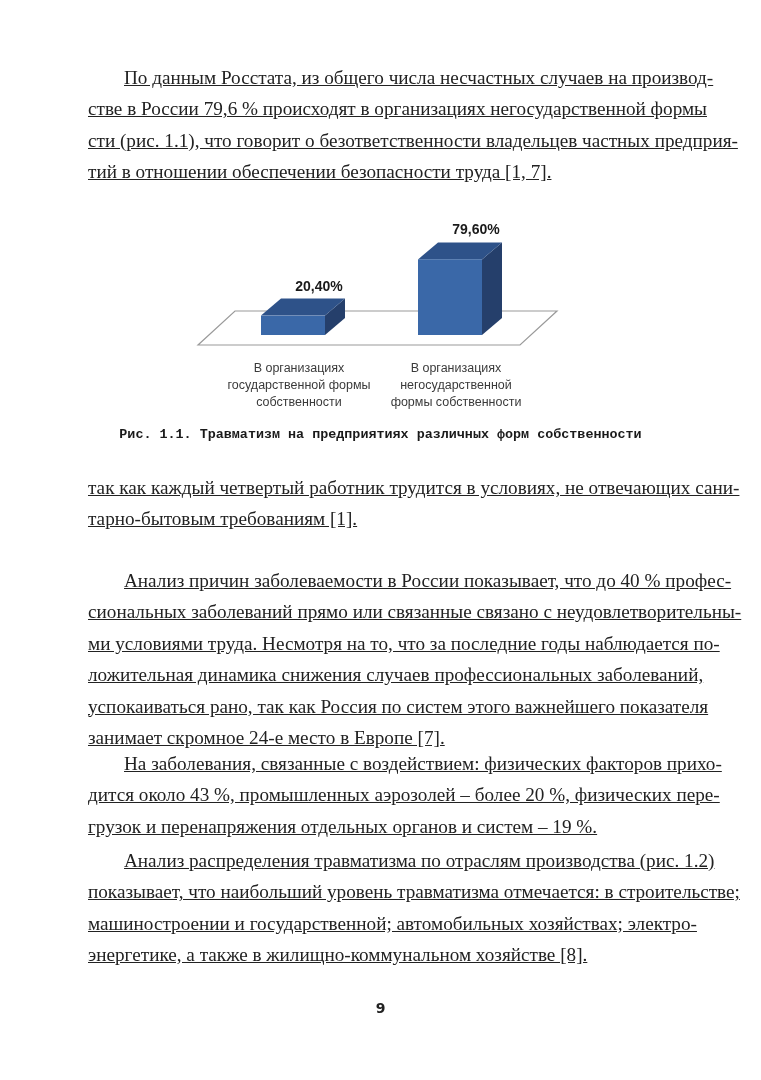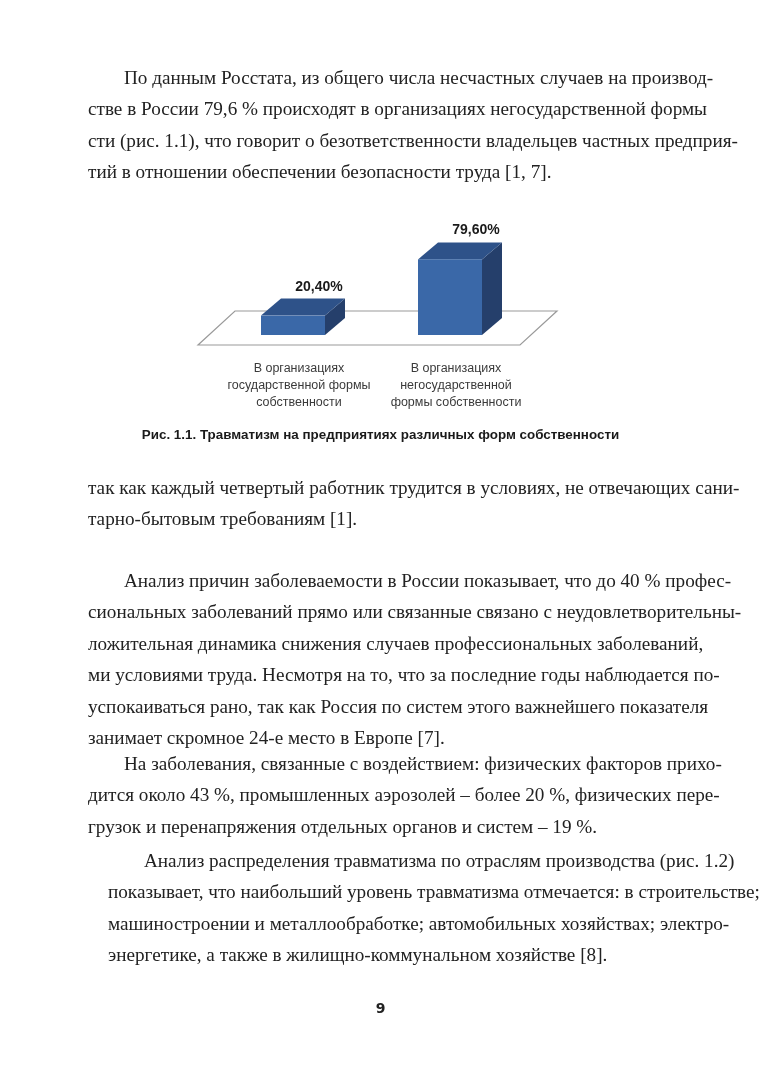--- a/index.html
+++ b/index.html
@@ -10,36 +10,36 @@
     color: #222222;
   }
   .page { position: absolute; left: 0; top: 0; width: 761px; height: 1080px; }
   .para {
     position: absolute; left: 88px; width: 605px;
     font-size: 19.2px; line-height: 31.4px;
     text-align: justify; text-align-last: left;
     margin: 0;
   }
   .para .indent { display: inline-block; width: 36px; }
-  .line { display: block; text-align: justify; text-align-last: justify; white-space: nowrap; }
+  .line { display: block; text-align: justify; text-align-last: justify; white-space: nowrap; text-decoration: underline; }
   .line.last { text-align-last: left; }
   #p1 { top: 62px; }
   #p2 { top: 472px; }
   #p3 { top: 565px; }
   #p4 { top: 748px; }
-  #p5 { top: 845px; margin-left: 20px; }
+  #p5 { top: 845px; }
   .figure { position: absolute; left: 185px; top: 220px; width: 395px; height: 200px; }
   .figure svg { display: block; }
   .chart-label {
     font-family: "Liberation Sans", "DejaVu Sans", sans-serif;
   }
   .caption {
     position: absolute; left: 0; width: 761px; top: 427px;
     text-align: center;
-    font-family: Liberation Sans, sans-serif;
+    font-family: Liberation Mono, monospace;
     font-weight: bold; font-size: 13.4px; color: #1a1a1a;
   }
   .page-number {
     position: absolute; left: 0; width: 761px; top: 1000px;
     text-align: center;
     font-family: "DejaVu Sans", "Liberation Sans", sans-serif;
     font-weight: bold; font-size: 14px; color: #222;
   }
 </style>
 </head>
@@ -76,31 +76,31 @@
 
   <div class="caption">Рис. 1.1. Травматизм на предприятиях различных форм собственности</div>
 
   <div class="para" id="p2">
       <span class="line">так как каждый четвертый работник трудится в условиях, не отвечающих сани-</span>
       <span class="line last">тарно-бытовым требованиям [1].</span>
     </div>
   <div class="para" id="p3">
       <span class="line"><span class="indent"></span><span>Анализ причин заболеваемости в России показывает, что до 40 % профес-</span></span>
       <span class="line">сиональных заболеваний прямо или связанные связано с неудовлетворительны-</span>
+      <span class="line">ми условиями труда. Несмотря на то, что за последние годы наблюдается по-</span>
       <span class="line">ложительная динамика снижения случаев профессиональных заболеваний,</span>
-      <span class="line">ми условиями труда. Несмотря на то, что за последние годы наблюдается по-</span>
       <span class="line">успокаиваться рано, так как Россия по систем этого важнейшего показателя</span>
       <span class="line last">занимает скромное 24-е место в Европе [7].</span>
     </div>
   <div class="para" id="p4">
       <span class="line"><span class="indent"></span><span>На заболевания, связанные с воздействием: физических факторов прихо-</span></span>
       <span class="line">дится около 43 %, промышленных аэрозолей – более 20 %, физических пере-</span>
       <span class="line last">грузок и перенапряжения отдельных органов и систем – 19 %.</span>
     </div>
   <div class="para" id="p5">
       <span class="line"><span class="indent"></span><span>Анализ распределения травматизма по отраслям производства (рис. 1.2)</span></span>
       <span class="line">показывает, что наибольший уровень травматизма отмечается: в строительстве;</span>
-      <span class="line">машиностроении и металлообработке; автомобильных хозяйствах; электро-</span>
+      <span class="line">машиностроении и государственной; автомобильных хозяйствах; электро-</span>
       <span class="line last">энергетике, а также в жилищно-коммунальном хозяйстве [8].</span>
     </div>
 
   <div class="page-number">9</div>
 </div>
 
 </body></html>

